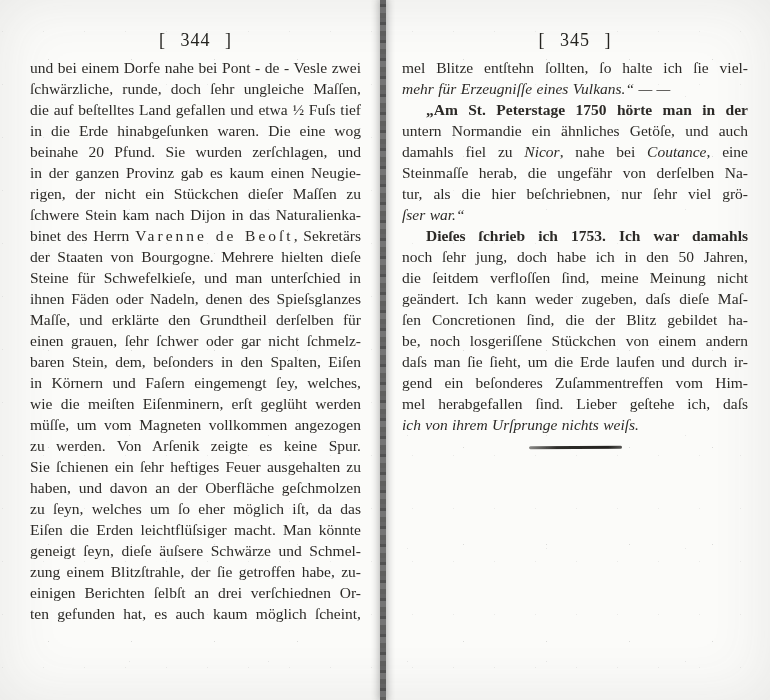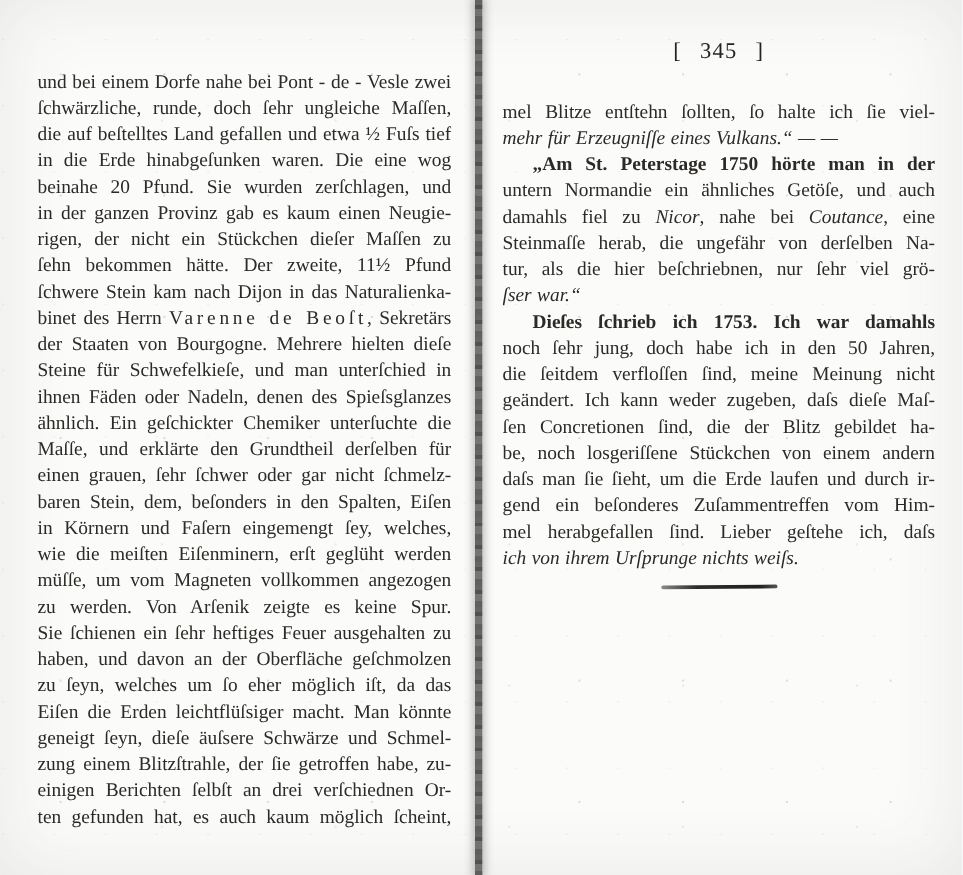--- a/index.html
+++ b/index.html
@@ -29,21 +29,21 @@
     box-shadow:0 0 7px 2px rgba(90,90,90,.45);
     opacity:.85;
   }
   .page{position:absolute;top:28px;}
   .page-left{left:30px;width:331px;}
   .page-right{left:402px;width:346px;}
   .pagenum{
     text-align:center;font-size:18px;height:24px;line-height:24px;
     letter-spacing:1px;word-spacing:9px;color:#252420;
   }
-  .lines{margin-top:27px;}
+  .lines{margin-top:5px;}
   .line{
     font-size:15.5px;line-height:21px;height:21px;overflow:hidden;
     text-align:justify;text-align-last:justify;
     word-spacing:.5px;
   }
   .line.end{text-align-last:left;font-style:italic;}
   .line.indent{text-indent:24px;font-weight:bold;}
   .line i{font-style:italic;}
   .line .sp{letter-spacing:3px;}
   .rule{
@@ -52,35 +52,34 @@
       rgba(46,45,42,.55), #2e2d2a 30%, #23221f 85%, rgba(46,45,42,.8));
     transform:rotate(-.4deg);
   }
 </style>
 </head>
 <body>
 
 <div class="scan">
 
   <div class="page page-left">
+    <div class="pagenum">[ 344 ]</div>
     <div class="lines">
         <div class="line">und bei einem Dorfe nahe bei Pont - de - Vesle zwei</div>
         <div class="line">ſchwärzliche, runde, doch ſehr ungleiche Maſſen,</div>
         <div class="line">die auf beſtelltes Land gefallen und etwa ½ Fuſs tief</div>
         <div class="line">in die Erde hinabgeſunken waren.  Die eine wog</div>
         <div class="line">beinahe 20 Pfund.  Sie wurden zerſchlagen, und</div>
         <div class="line">in der ganzen Provinz gab es kaum einen Neugie-</div>
         <div class="line">rigen, der nicht ein Stückchen dieſer Maſſen zu</div>
-        <div class="line">ſehn bekommen hätte.  Der zweite, 11½ Pfund</div>
         <div class="line">ſchwere Stein kam nach Dijon in das Naturalienka-</div>
         <div class="line">binet des Herrn <span class="sp">Varenne de Beoſt</span>, Sekretärs</div>
         <div class="line">der Staaten von Bourgogne.  Mehrere hielten dieſe</div>
         <div class="line">Steine für Schwefelkieſe, und man unterſchied in</div>
         <div class="line">ihnen Fäden oder Nadeln, denen des Spieſsglanzes</div>
-        <div class="line">ähnlich.  Ein geſchickter Chemiker unterſuchte die</div>
         <div class="line">Maſſe, und erklärte den Grundtheil derſelben für</div>
         <div class="line">einen grauen, ſehr ſchwer oder gar nicht ſchmelz-</div>
         <div class="line">baren Stein, dem, beſonders in den Spalten, Eiſen</div>
         <div class="line">in Körnern und Faſern eingemengt ſey, welches,</div>
         <div class="line">wie die meiſten Eiſenminern, erſt geglüht werden</div>
         <div class="line">müſſe, um vom Magneten vollkommen angezogen</div>
         <div class="line">zu werden.  Von Arſenik zeigte es keine Spur.</div>
         <div class="line">Sie ſchienen ein ſehr heftiges Feuer ausgehalten zu</div>
         <div class="line">haben, und davon an der Oberfläche geſchmolzen</div>
         <div class="line">zu ſeyn, welches um ſo eher möglich iſt, da das</div>

